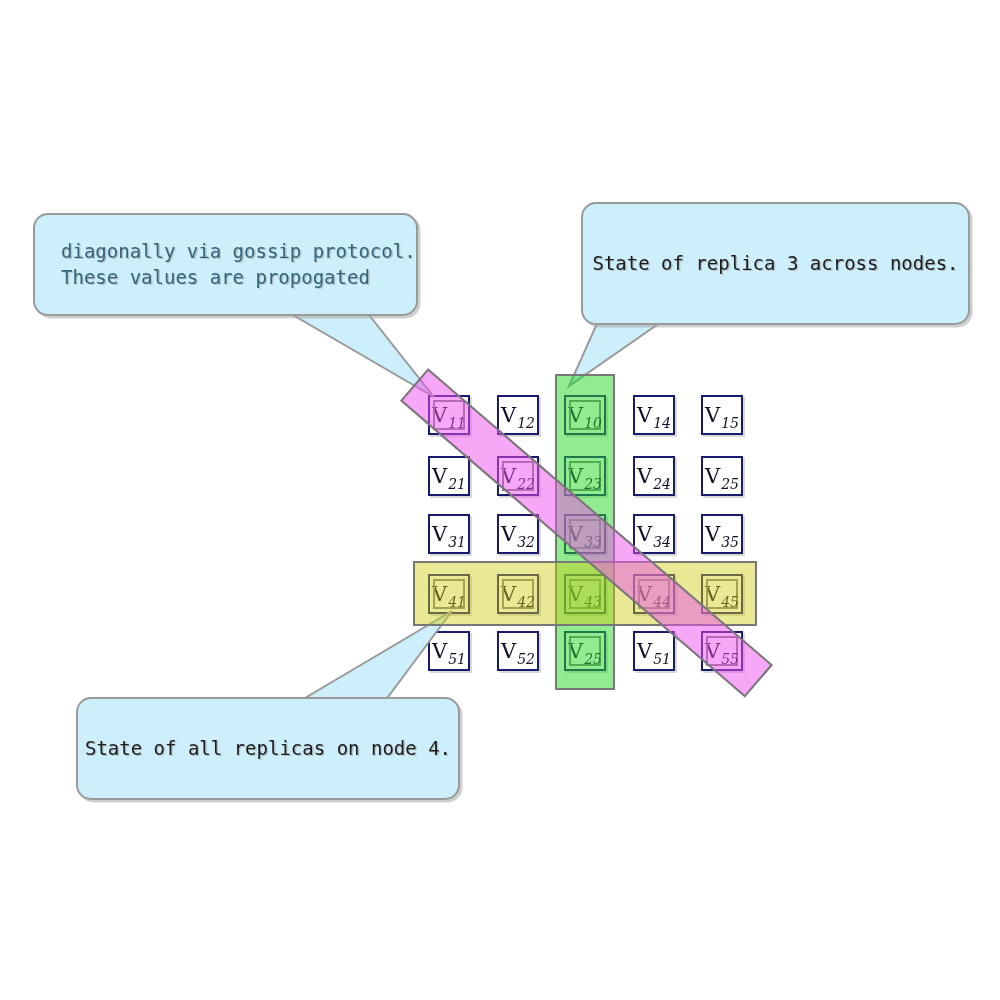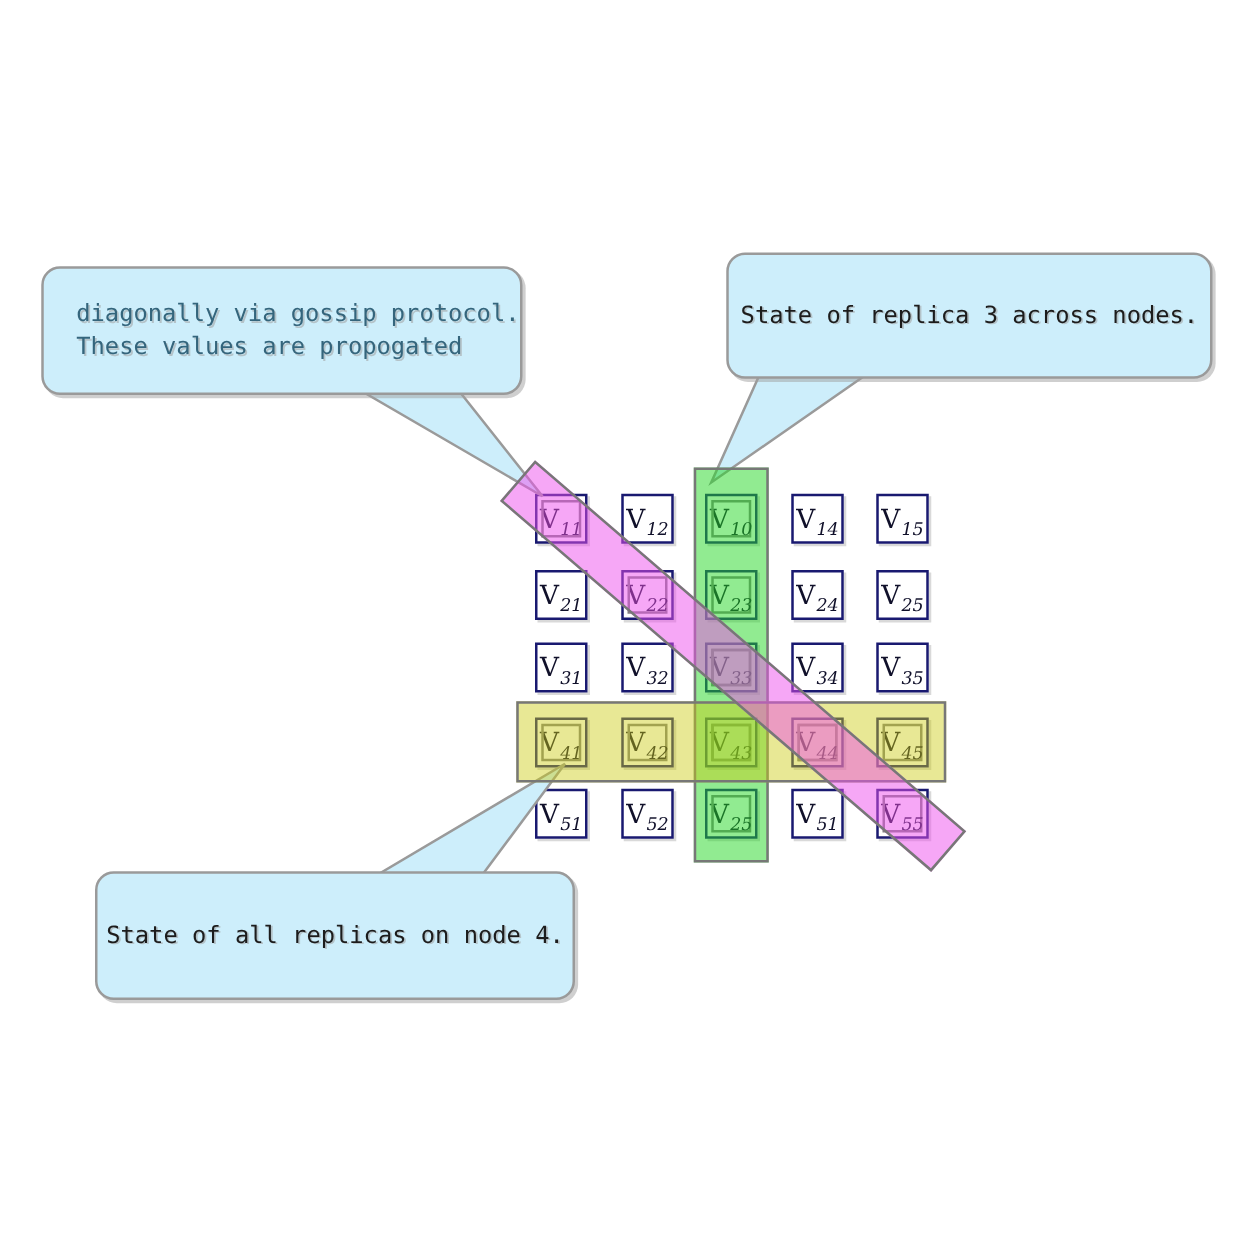--- a/index.html
+++ b/index.html
@@ -32,21 +32,21 @@
     background:var(--callout-fill,#cdeefb);
     border:2px solid var(--callout-border,#9a9a9a);
     border-radius:15px;
     box-shadow:2.5px 2.5px 0 rgba(160,160,160,.5);
     display:flex;flex-direction:column;justify-content:center;
     font-family:"DejaVu Sans Mono","Liberation Mono",monospace;
     font-size:19px;line-height:25.5px;
     text-shadow:1.4px 1.4px 0 rgba(160,160,160,.55);
   }
   #callout-gossip{left:33px;top:213px;width:385px;height:103px;padding-left:26px;}
-  #callout-replica{left:581px;top:202px;width:389px;height:101px;text-align:center;align-items:center;}
+  #callout-replica{left:581px;top:202px;width:389px;height:123px;text-align:center;align-items:center;}
   #callout-node{left:41px;top:697px;width:384px;height:103px;text-align:center;margin-left:35px;}
 
   svg polygon{fill:var(--callout-fill,#cdeefb);stroke:var(--callout-border,#9a9a9a);stroke-width:2;}
 </style>
 </head>
 <body>
 
 <div class="canvas">
 
   <div class="layer">

